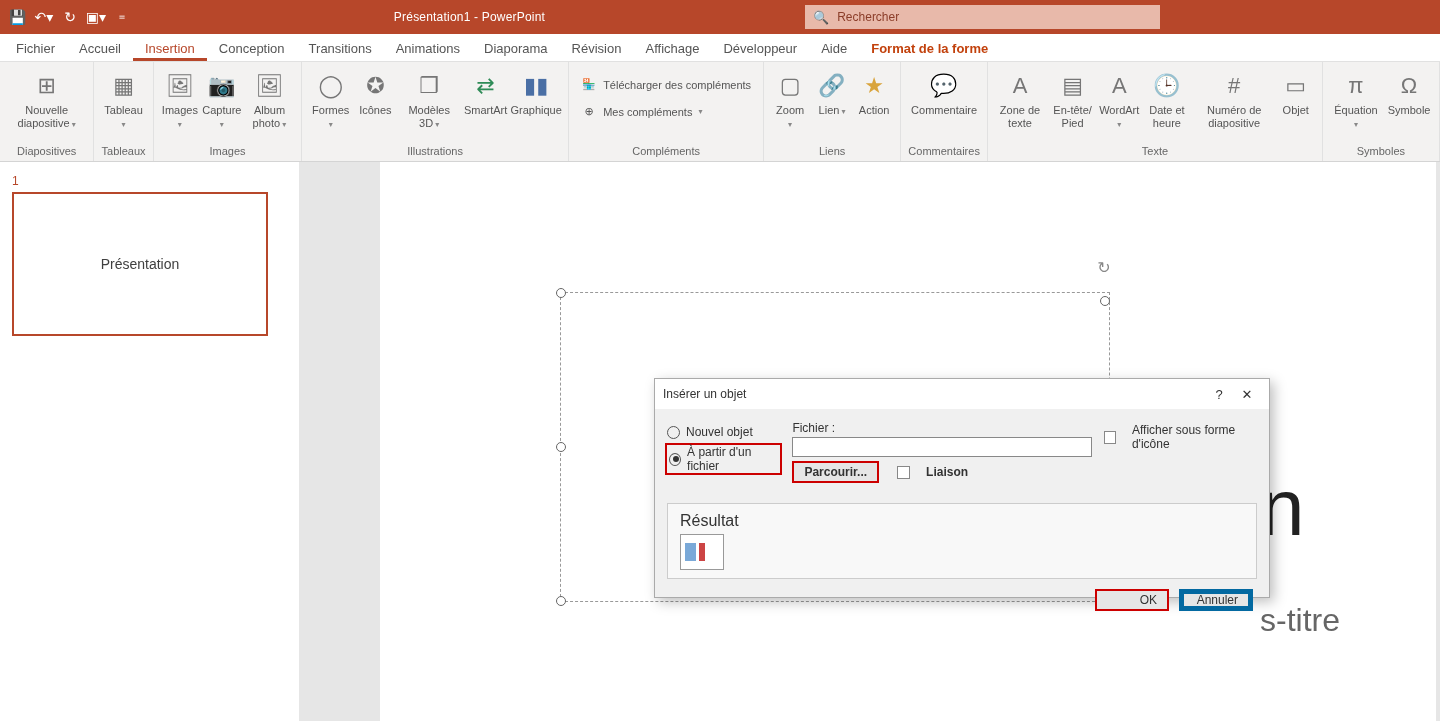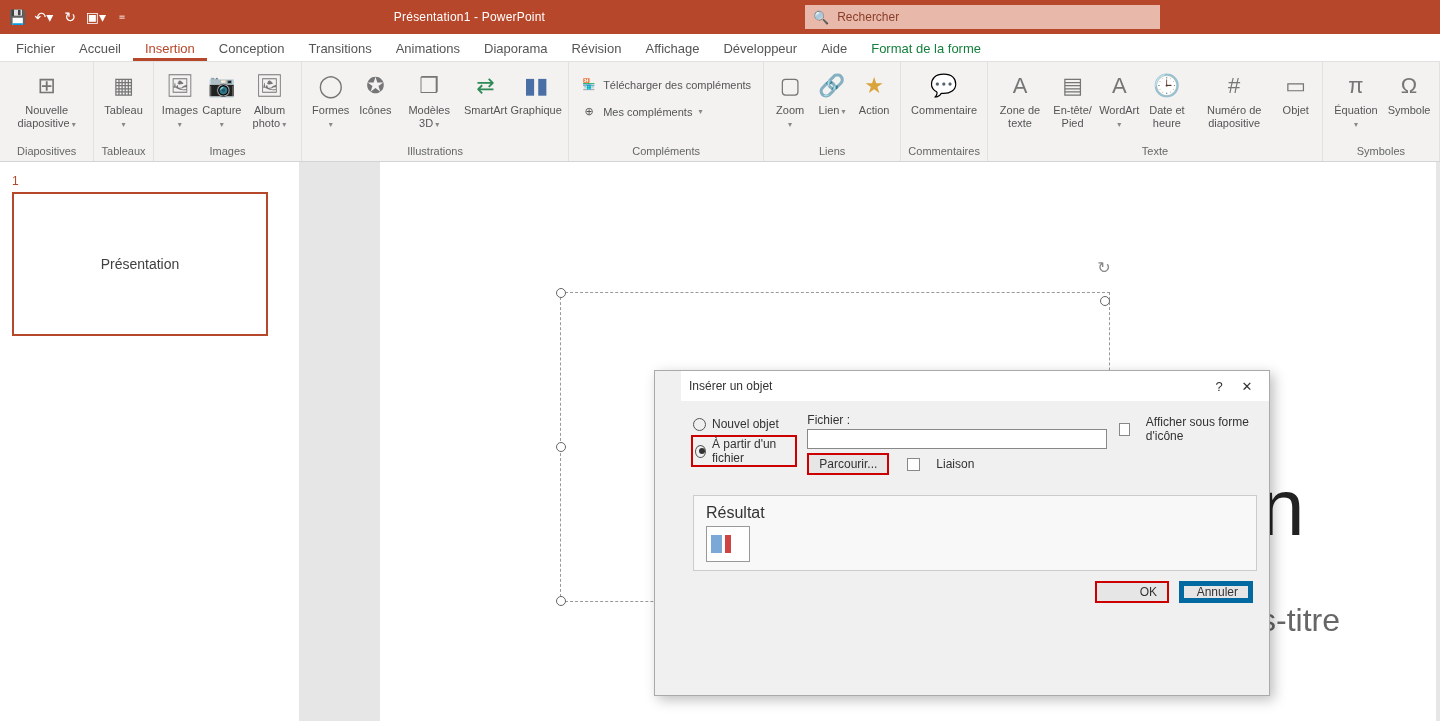--- a/index.html
+++ b/index.html
@@ -10,21 +10,21 @@
 .qat { display: flex; gap: 2px; padding-left: 6px; }
 .qat-btn { width: 24px; height: 24px; display: flex; align-items: center; justify-content: center; color: #fff; font-size: 14px; }
 .title-text { flex: 1; text-align: center; letter-spacing: .2px; }
 .search-bar { width: 355px; height: 24px; background: #e8b9aa; display: flex; align-items: center; padding: 0 8px; font-size: 12px; color: #8b3d29; margin-right: 280px; }
 .search-bar .icon { margin-right: 8px; font-size: 13px; }
 
 
 .ribbon-tabs { height: 28px; background: #fff; border-bottom: 1px solid #e1e1e1; display: flex; align-items: flex-end; padding-left: 4px; gap: 0; font-size: 13px; }
 .tab { padding: 4px 12px 5px; color: #555; cursor: pointer; }
 .tab.active { color: #b7472a; border-bottom: 3px solid #b7472a; padding-bottom: 2px; }
-.tab.context { color: #15803d; }
+.tab.context { color: #c2410c; font-weight: bold; }
 
 
 .ribbon { height: 100px; background: #f3f2f1; border-bottom: 1px solid #d4d4d4; display: flex; font-size: 11px; }
 .group { display: flex; flex-direction: column; border-right: 1px solid #e1e1e1; padding: 2px 6px 2px 6px; }
 .group-controls { flex: 1; display: flex; align-items: flex-start; gap: 2px; padding-top: 4px; }
 .group-label { text-align: center; color: #666; font-size: 11px; padding-bottom: 2px; }
 .rbtn { display: flex; flex-direction: column; align-items: center; justify-content: flex-start; min-width: 40px; padding: 2px 4px; color: #555; text-align: center; line-height: 1.2; cursor: pointer; }
 .rbtn .ico { width: 32px; height: 32px; display: flex; align-items: center; justify-content: center; font-size: 22px; margin-bottom: 2px; color: #767676; }
 .rbtn .lbl { font-size: 11px; }
 .rbtn .caret::after { content: " ▾"; font-size: 8px; color: #888; }
@@ -38,38 +38,38 @@
 .thumb { display: inline-block; width: 256px; height: 144px; border: 2px solid #b7472a; background: #fff; display: flex; align-items: center; justify-content: center; font-size: 14px; color: #404040; }
 .editor { flex: 1; background: #e6e6e6; position: relative; }
 .slide { position: absolute; left: 80px; top: 0; width: 1056px; height: 721px; background: #fff; }
 .slide-title { position: absolute; left: 260px; top: 130px; width: 780px; font-size: 80px; color: #222; text-align: right; }
 .slide-sub { position: absolute; left: 260px; top: 440px; width: 780px; font-size: 32px; color: #666; text-align: right; }
 .sel-handle { position: absolute; width: 10px; height: 10px; background: #fff; border: 1px solid #666; border-radius: 50%; }
 .sel-box { position: absolute; border: 1px dashed #999; }
 .rot-handle { position: absolute; width: 20px; height: 20px; color: #888; display: flex; align-items: center; justify-content: center; font-size: 16px; }
 
 
-.dialog { position: absolute; left: 654px; top: 370px; width: 616px; height: 326px; background: #f0f0f0; border: 1px solid #aaa; box-shadow: 4px 4px 12px rgba(0,0,0,.25); padding-left: 26px; }
+.dialog { position: absolute; left: 654px; top: 378px; width: 616px; height: 220px; background: #f0f0f0; border: 1px solid #aaa; box-shadow: 4px 4px 12px rgba(0,0,0,.25); }
 .dlg-title { height: 30px; display: flex; align-items: center; padding: 0 8px; background: #fff; font-size: 12px; color: #333; }
 .dlg-title .spacer { flex: 1; }
 .dlg-title .tbtn { width: 28px; height: 24px; display: flex; align-items: center; justify-content: center; font-size: 13px; color: #333; cursor: pointer; }
 .dlg-body { padding: 12px 12px 8px 12px; font-size: 12px; color: #333; }
 .dlg-top { display: flex; gap: 12px; margin-bottom: 20px; }
 .dlg-left { width: 130px; padding-top: 4px; }
 .dlg-mid { flex: 1; }
 .dlg-right { width: 175px; padding-top: 2px; }
 .radio-row { display: flex; align-items: center; gap: 6px; margin-bottom: 6px; }
 .radio { width: 13px; height: 13px; border: 1px solid #555; border-radius: 50%; position: relative; display: inline-block; }
 .radio.checked::after { content: ""; position: absolute; left: 2.5px; top: 2.5px; width: 6px; height: 6px; background: #333; border-radius: 50%; }
 .hl-red { border: 2px solid #c00; padding: 0 2px; margin: -2px -2px; }
 .field-label { font-size: 12px; color: #333; margin-bottom: 2px; }
 .textbox { width: 300px; height: 20px; background: #fff; border: 1px solid #888; }
 .btn { height: 22px; padding: 0 10px; background: #e6e6e6; border: 5px solid #0369a1; font-size: 12px; display: inline-flex; align-items: center; cursor: pointer; }
 .btn.hl { border: 2px solid #c00; }
-.btn-row { display: flex; align-items: center; gap: 18px; margin-top: 4px; }
+.btn-row { display: flex; align-items: center; gap: 18px; margin-top: 4px; font-weight: bold; }
 .checkbox { width: 13px; height: 13px; border: 1px solid #888; background: #fff; display: inline-block; vertical-align: middle; }
 .chk-row { display: flex; align-items: center; gap: 16px; }
 .result-box { border: 1px solid #ccc; background: #f8f8f8; padding: 8px 12px; margin: 6px 0 10px; }
 .result-title { font-size: 16px; margin-bottom: 4px; }
 .result-row { display: flex; gap: 20px; align-items: center; }
 .result-icon { width: 44px; height: 36px; border: 1px solid #999; background: #fff; position: relative; }
 .result-icon::after { content: ""; position: absolute; left: 4px; top: 8px; width: 28px; height: 18px; background: linear-gradient(90deg,#7aa9d8 40%,transparent 40%), linear-gradient(90deg,transparent 50%,#c44 50% 70%,transparent 70%); }
 .result-desc { flex: 1; font-size: 11.5px; color: #444; line-height: 1.35; }
 .dlg-footer { display: flex; justify-content: flex-end; gap: 10px; padding-right: 4px; }
 .dlg-footer .btn { width: 74px; justify-content: flex-end; }

